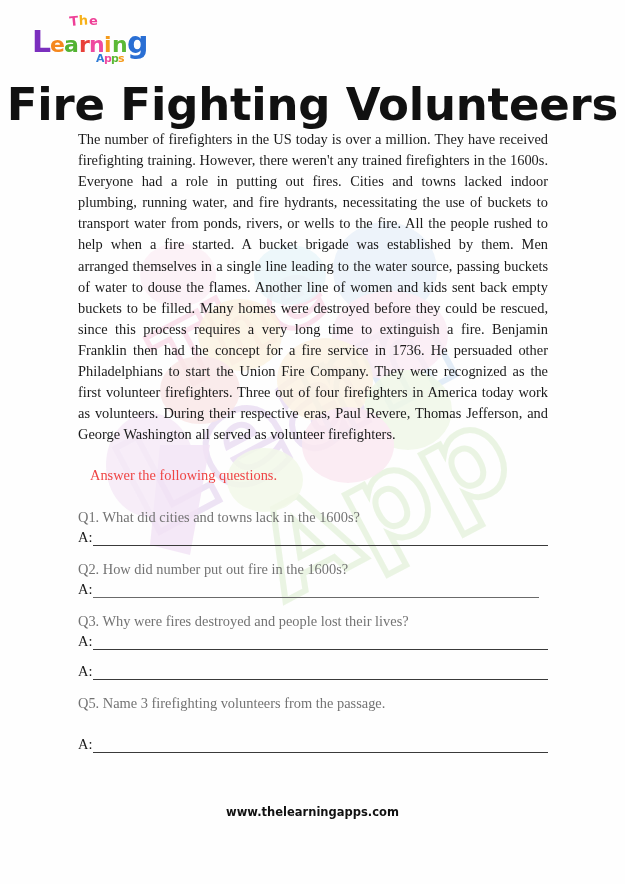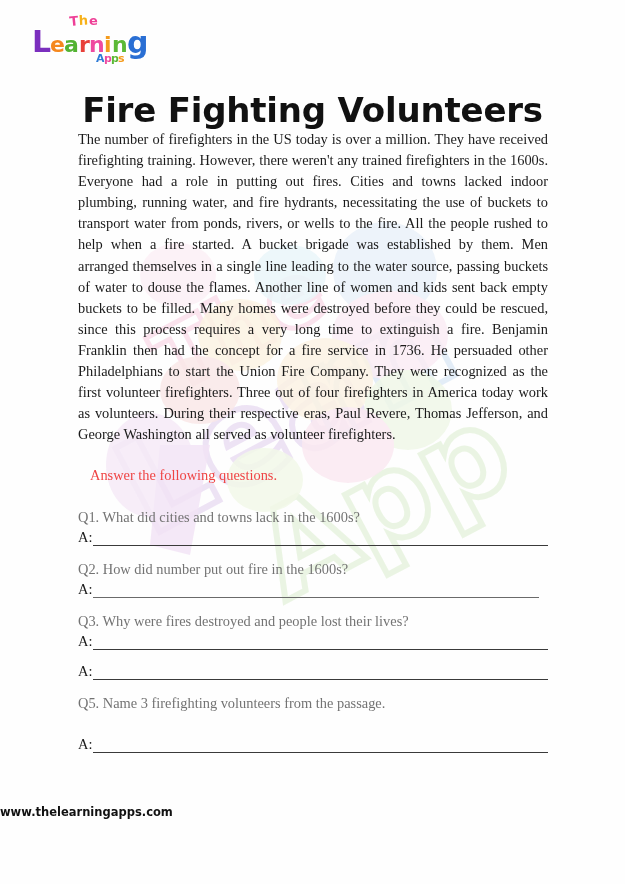--- a/index.html
+++ b/index.html
@@ -50,25 +50,24 @@
 
   
   .title {
     position: absolute;
     left: 0;
     right: 0;
     top: 78px;
     text-align: center;
     font-family: "DejaVu Sans", sans-serif;
     font-weight: bold;
-    font-size: 34px;
+    font-size: 45px;
     letter-spacing: -0.2px;
     color: #111111;
     z-index: 2;
-    margin-top: 12px;
   }
 
   
   .content {
     position: absolute;
     left: 78px;
     top: 129px;
     width: 470px;
     z-index: 2;
   }
@@ -113,21 +112,21 @@
   .qblock.short .answer-line { margin-right: 9px; border-bottom-color: #6a6a6a; }
   .qblock.gap .answer-row { margin-top: 23px; }
   .qblock.gap { margin-bottom: 12px; }
 
   
   .footer {
     position: absolute;
     left: 0;
     right: 0;
     top: 805px;
-    text-align: left;
+    text-align: center;
     font-family: "DejaVu Sans", sans-serif;
     font-weight: bold;
     font-size: 11.5px;
     color: #111111;
     z-index: 2;
   }
 </style>
 </head>
 <body>
 

